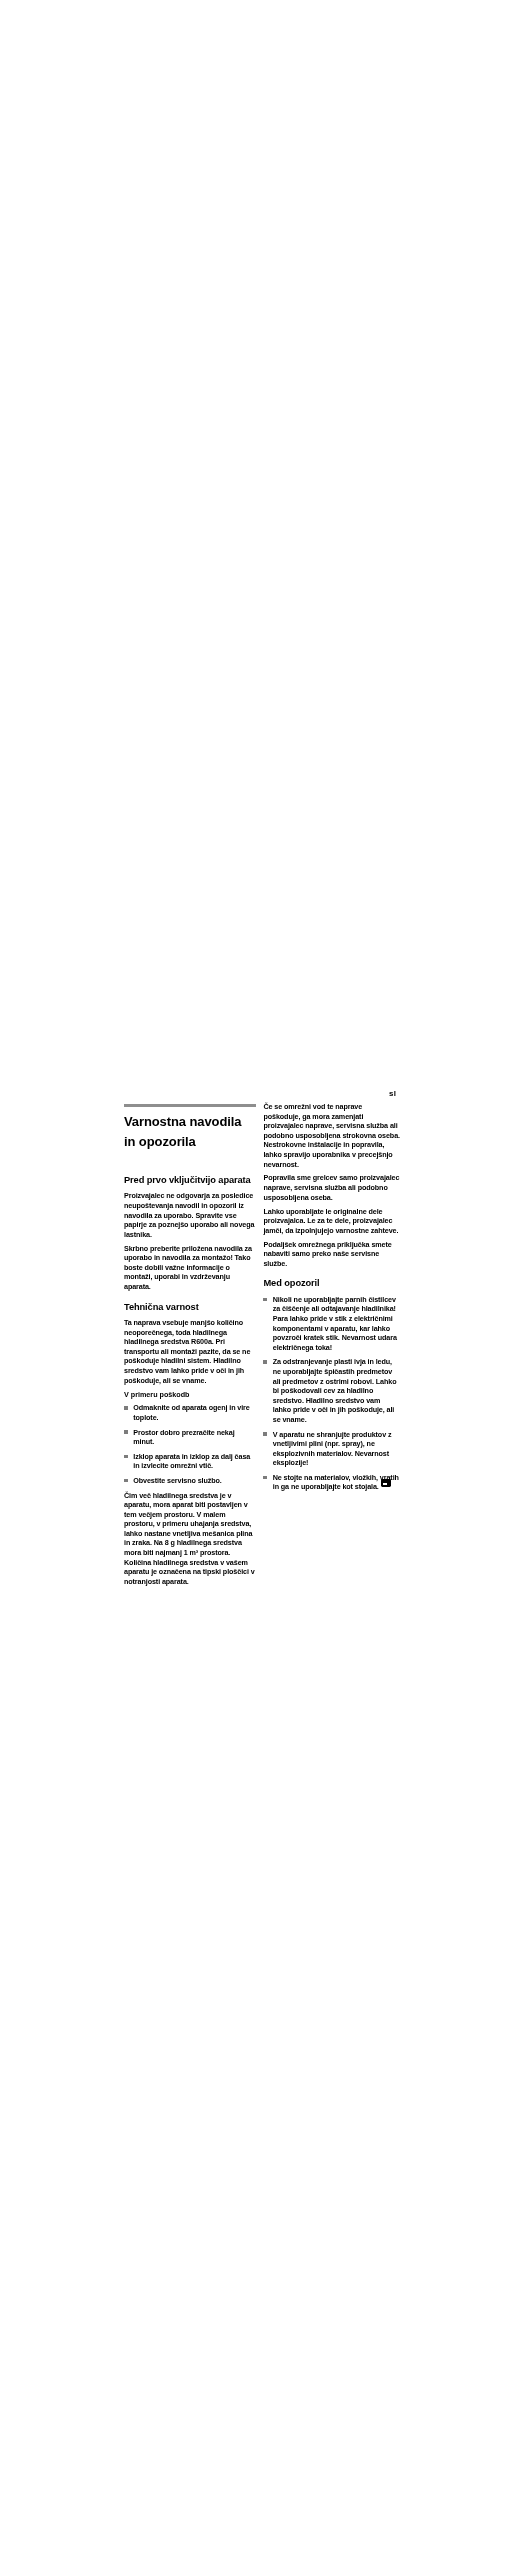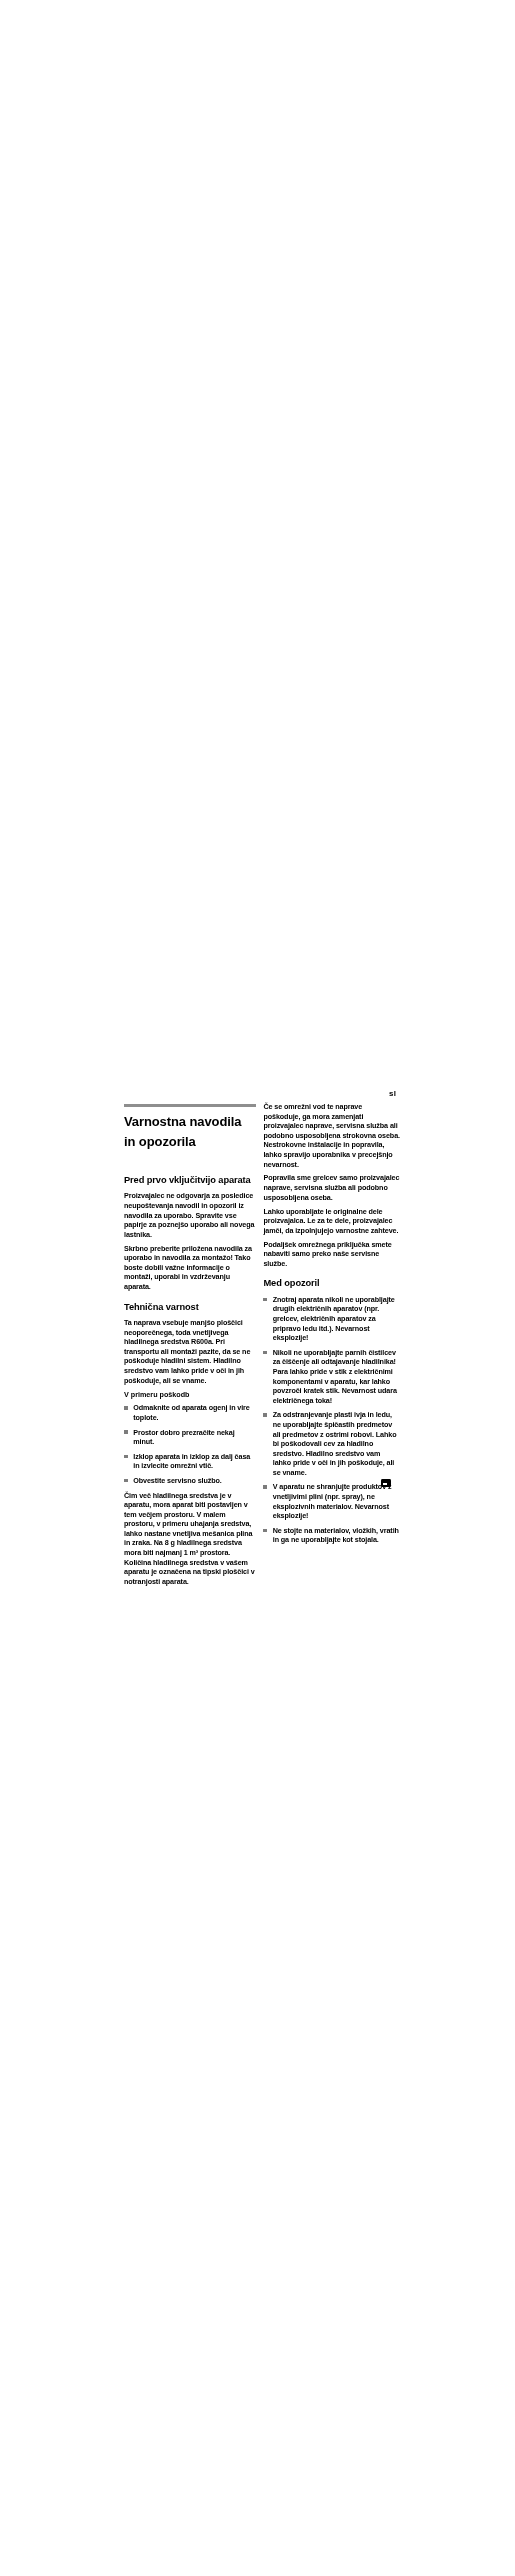--- a/index.html
+++ b/index.html
@@ -68,21 +68,21 @@
 
     <div class="col-left">
       <div class="title-rule"></div>
       <div class="doc-title">Varnostna navodila in opozorila</div>
 
       <div class="sec-heading first">Pred prvo vključitvijo aparata</div>
       <p class="para">Proizvajalec ne odgovarja za posledice neupoštevanja navodil in opozoril iz navodila za uporabo. Spravite vse papirje za poznejšo uporabo ali novega lastnika.</p>
       <p class="para">Skrbno preberite priložena navodila za uporabo in navodila za montažo! Tako boste dobili važne informacije o montaži, uporabi in vzdrževanju aparata.</p>
 
       <div class="sec-heading">Tehnična varnost</div>
-      <p class="para">Ta naprava vsebuje manjšo ploščici neoporečnega, toda vnetljivega hladilnega sredstva R600a. Pri transportu ali montaži pazite, da se ne poškoduje hladilni sistem. Hladilno sredstvo vam lahko pride v oči in jih poškoduje, ali se vname.</p>
+      <p class="para">Ta naprava vsebuje manjšo količino neoporečnega, toda hladilnega hladilnega sredstva R600a. Pri transportu ali montaži pazite, da se ne poškoduje hladilni sistem. Hladilno sredstvo vam lahko pride v oči in jih poškoduje, ali se vname.</p>
 
       <div class="subheading">V primeru poškodb</div>
 
       <div class="bullet">
         <span class="bmark"></span>
         <span>Odmaknite od aparata ogenj in vire toplote.</span>
       </div>
       <div class="bullet">
         <span class="bmark"></span>
         <span>Prostor dobro prezračite nekaj minut.</span>
@@ -102,24 +102,20 @@
     <div class="col-right">
       <p class="para">Če se omrežni vod te naprave poškoduje, ga mora zamenjati proizvajalec naprave, servisna služba ali podobno usposobljena strokovna oseba. Nestrokovne inštalacije in popravila, lahko spravijo uporabnika v precejšnjo nevarnost.</p>
       <p class="para">Popravila sme grelcev samo proizvajalec naprave, servisna služba ali podobno usposobljena oseba.</p>
       <p class="para">Lahko uporabljate le originalne dele proizvajalca. Le za te dele, proizvajalec jamči, da izpolnjujejo varnostne zahteve.</p>
       <p class="para">Podaljšek omrežnega priključka smete nabaviti samo preko naše servisne službe.</p>
 
       <div class="sec-heading">Med opozoril</div>
 
       <div class="bullet">
         <span class="bmark"></span>
-        <span>Znotraj aparata nikoli ne uporabljajte drugih električnih aparatov (npr. grelcev, električnih aparatov za pripravo ledu itd.). Nevarnost eksplozije!</span>
-      </div>
-      <div class="bullet">
-        <span class="bmark"></span>
         <span>Nikoli ne uporabljajte parnih čistilcev za čiščenje ali odtajavanje hladilnika! Para lahko pride v stik z električnimi komponentami v aparatu, kar lahko povzroči kratek stik. Nevarnost udara električnega toka!</span>
       </div>
       <div class="bullet">
         <span class="bmark"></span>
         <span>Za odstranjevanje plasti ivja in ledu, ne uporabljajte špičastih predmetov ali predmetov z ostrimi robovi. Lahko bi poškodovali cev za hladilno sredstvo. Hladilno sredstvo vam lahko pride v oči in jih poškoduje, ali se vname.</span>
       </div>
       <div class="bullet">
         <span class="bmark"></span>
         <span>V aparatu ne shranjujte produktov z vnetljivimi plini (npr. spray), ne eksplozivnih materialov. Nevarnost eksplozije!</span>
       </div>

